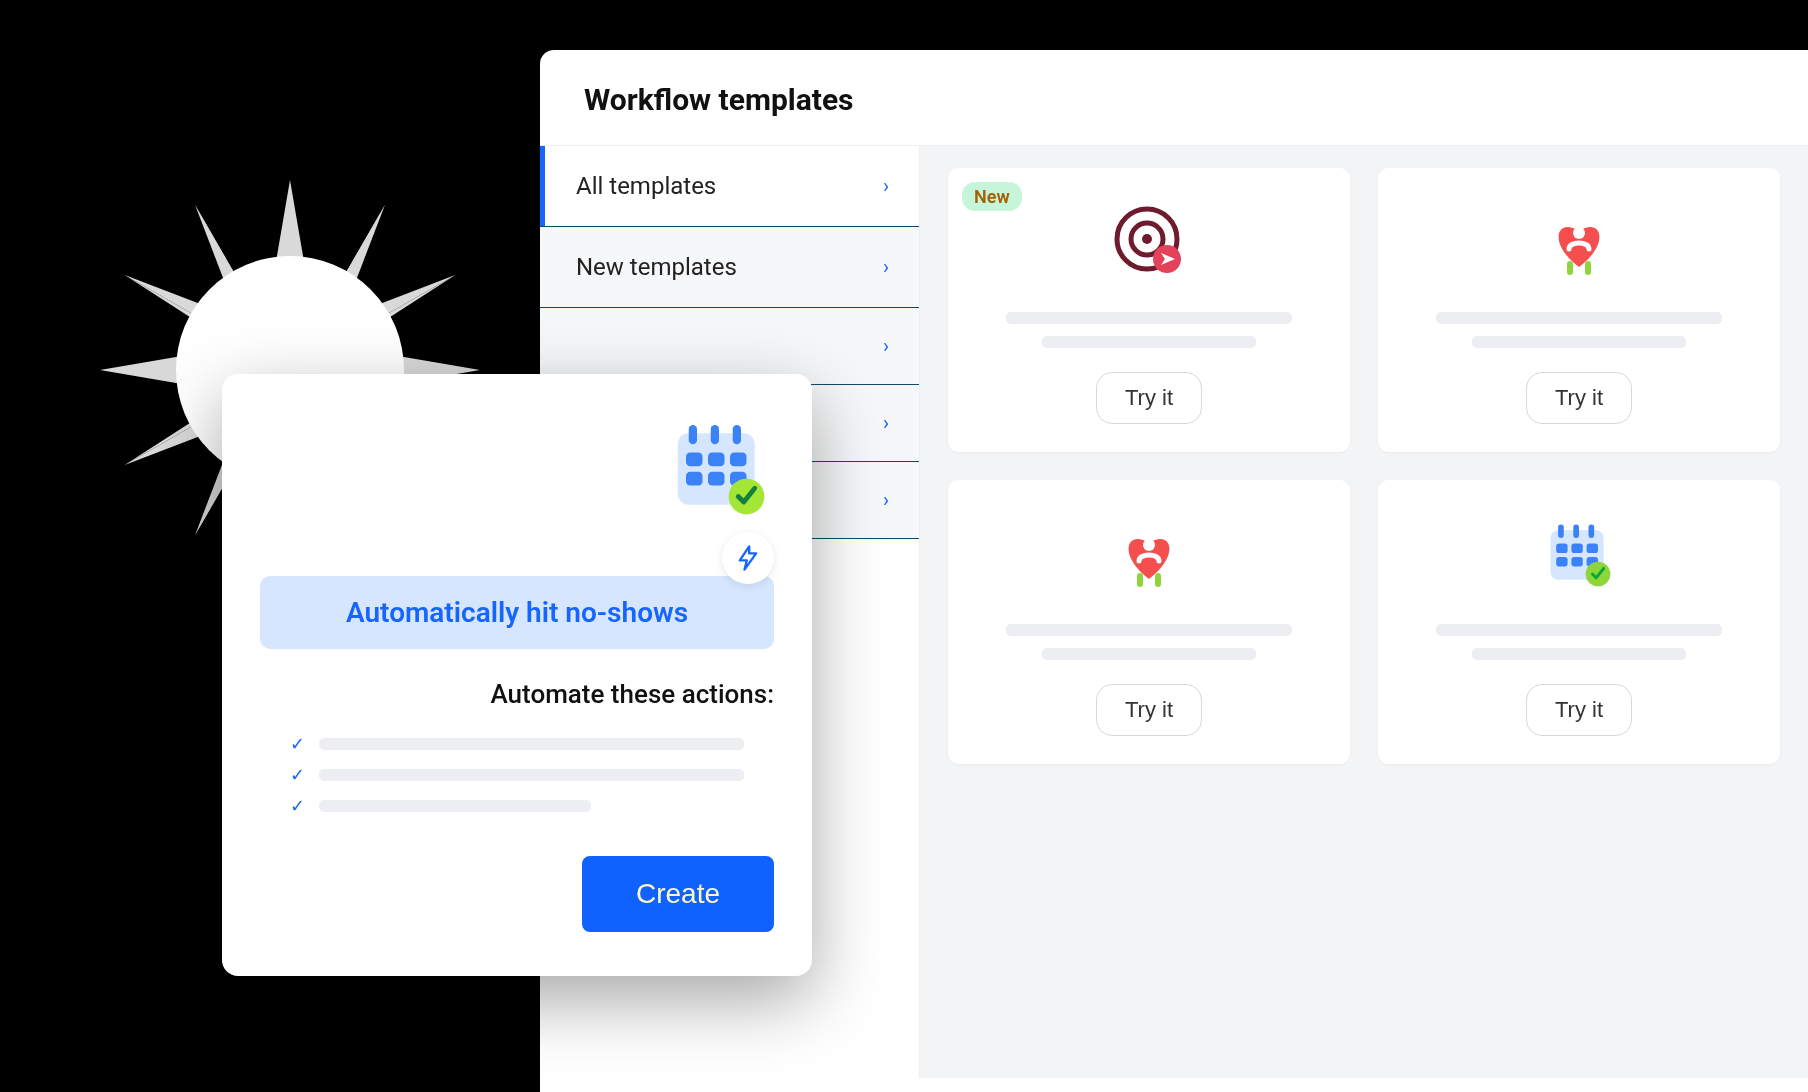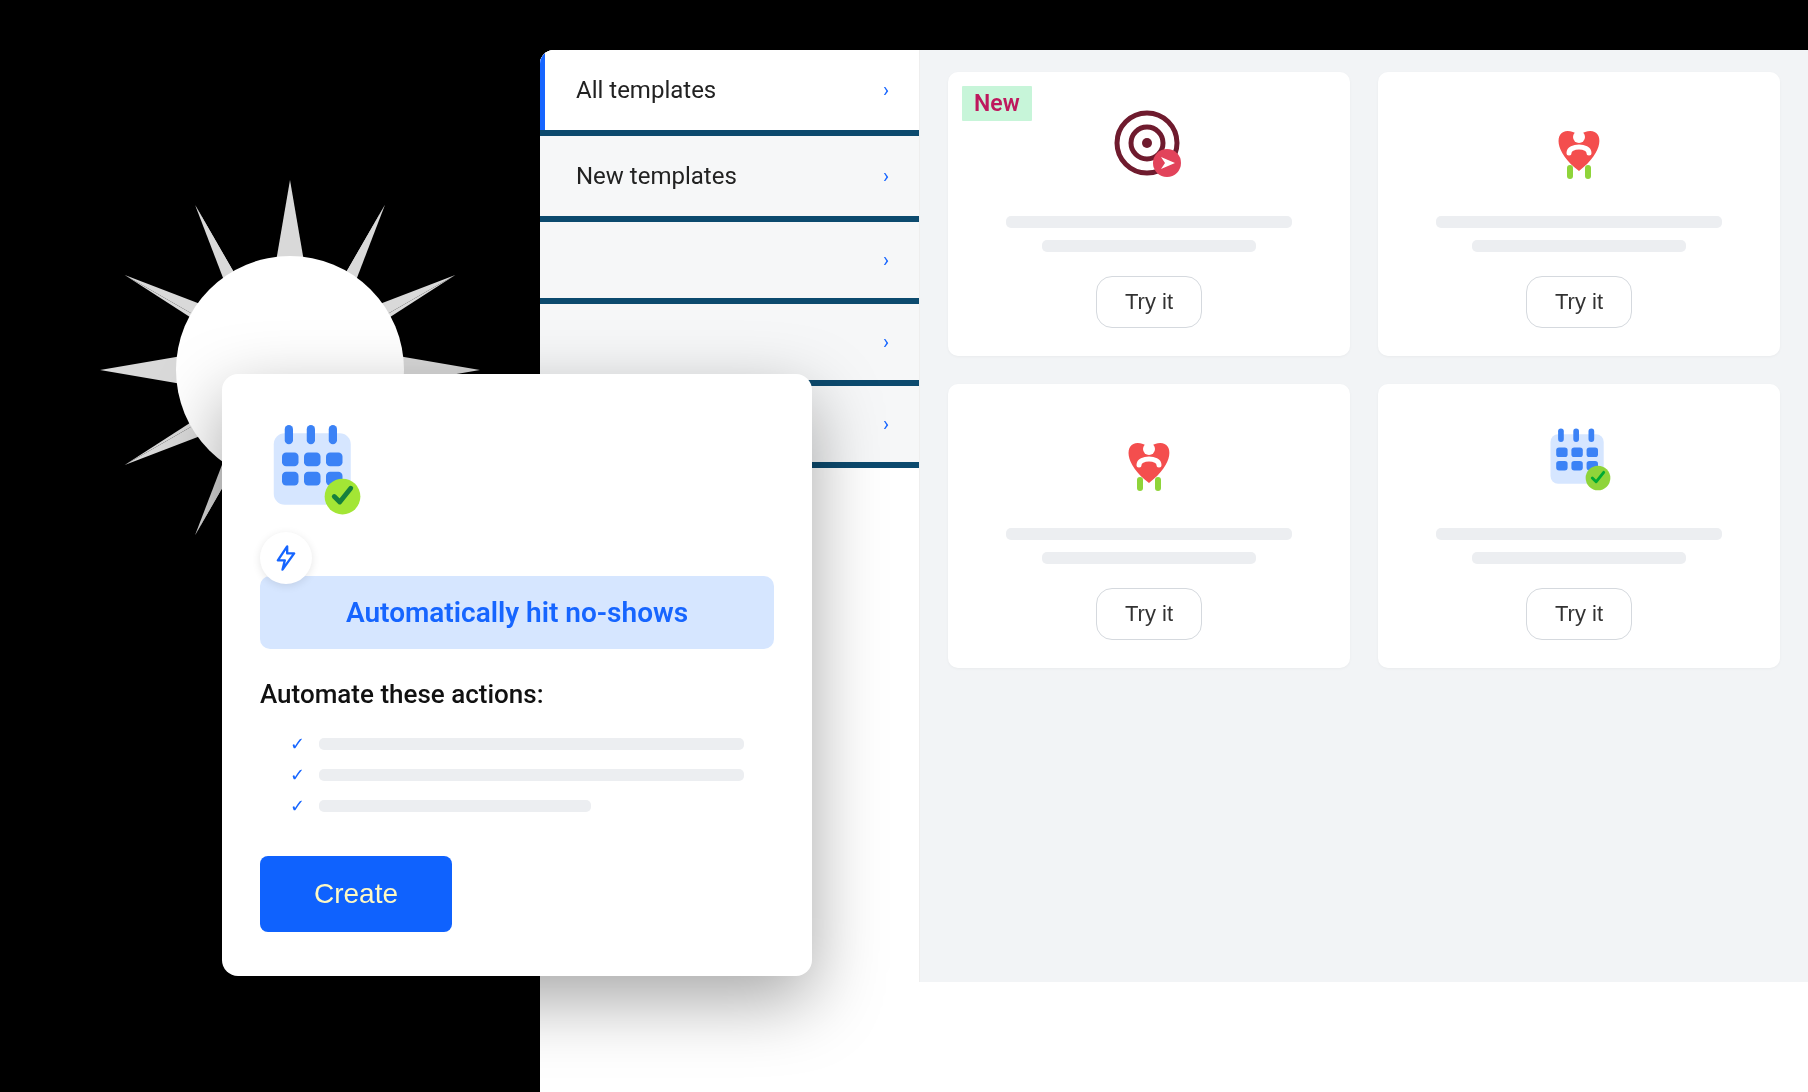--- a/index.html
+++ b/index.html
@@ -9,39 +9,39 @@
   .starburst { position: absolute; top: 180px; left: 100px; width: 380px; height: 380px; }
   .starburst svg { width: 100%; height: 100%; }
 
   
   .panel { position: absolute; top: 50px; left: 540px; right: 0; height: 1042px; background: #fff; border-radius: 14px 0 0 0; box-shadow: -20px 0 60px rgba(0,0,0,.25); overflow: hidden; }
   .panel-header { padding: 32px 44px 28px; font-size: 30px; font-weight: 700; color: #111; border-bottom: 1px solid #eee; }
   .panel-body { display: flex; height: calc(100% - 110px); }
 
   
   .sidebar { width: 380px; background: #fff; border-right: 1px solid #eee; }
-  .sidebar-item { display: flex; align-items: center; justify-content: space-between; padding: 26px 30px 26px 36px; border-bottom: 6px solid #0c4a6e; cursor: pointer; font-size: 24px; color: #222; position: relative; }
+  .sidebar-item { display: flex; align-items: center; justify-content: space-between; padding: 26px 30px 26px 36px; border-bottom: 1px solid #0c4a6e; cursor: pointer; font-size: 24px; color: #222; position: relative; }
   .sidebar-item.active { background: #fff; }
   .sidebar-item.active::before { content:""; position:absolute; left:0; top:0; bottom:0; width:5px; background:#1665ff; }
   .sidebar-item:not(.active) { background: #f6f7f8; }
   .chev { color:#1665ff; font-size:20px; }
 
   
   .grid-wrap { flex:1; background:#f2f4f6; padding: 22px 28px; overflow:auto; }
   .grid { display:grid; grid-template-columns: 1fr 1fr; gap: 28px; }
   .card { background:#fff; border-radius:10px; padding: 22px 22px 28px; position:relative; box-shadow: 0 1px 3px rgba(0,0,0,.04); display:flex; flex-direction:column; align-items:center; }
-  .badge-new { position:absolute; top:14px; left:14px; background:#c7f5d9; color:#be185d; font-weight:600; font-size:23px; border-radius:1px; padding:4px 12px; }
+  .badge-new { position:absolute; top:14px; left:14px; background:#c7f5d9; color:#a16207; font-weight:600; font-size:18px; border-radius:13px; padding:4px 12px; }
   .card-icon { width:90px; height:90px; margin: 8px 0 18px; display:flex; align-items:center; justify-content:center; }
   .skeleton { background:#eceef1; border-radius:5px; height:12px; margin:6px auto; }
   .sk1 { width: 80%; }
   .sk2 { width: 60%; }
   .card .btn-try { margin-top:18px; background:#fff; border:1px solid #d5d9de; border-radius:16px; padding:12px 28px; font-size:22px; color:#333; cursor:pointer; }
 
   
-  .popup { position:absolute; top:374px; left:222px; width:590px; background:#fff; border-radius:16px; padding:40px 38px 44px; box-shadow: 0 24px 70px rgba(0,0,0,.35); z-index:10; display:flex; flex-direction:column; align-items:flex-start; }
+  .popup { position:absolute; top:374px; left:222px; width:590px; background:#fff; border-radius:16px; padding:40px 38px 44px; box-shadow: 0 24px 70px rgba(0,0,0,.35); z-index:10; display:flex; flex-direction:column; align-items:flex-end; }
   .popup .cal-icon { width:110px; height:110px; margin-bottom:8px; }
   .popup .bolt-badge { width:52px; height:52px; background:#fff; border-radius:50%; display:flex; align-items:center; justify-content:center; box-shadow:0 2px 8px rgba(0,0,0,.1); margin-bottom:-8px; position:relative; z-index:2; }
   .popup .title-pill { background:#d6e6ff; color:#1665ff; font-weight:600; font-size:28px; border-radius:10px; padding:20px 30px; text-align:center; width:100%; }
   .popup .subtitle { margin-top:30px; font-size:26px; color:#111; font-weight:500; text-align:center; }
   .popup .checks { margin-top:14px; width:100%; padding: 0 30px; }
   .popup .check-row { display:flex; align-items:center; gap:14px; margin:10px 0; }
   .popup .check-row .tick { color:#1665ff; font-size:18px; }
   .popup .check-row .sk { flex:1; height:12px; background:#eceef1; border-radius:5px; }
   .popup .check-row:nth-child(3) .sk { width:60%; flex:none; }
   .popup .create-btn { margin-top:30px; background:#0f62fe; color:#fef9c3; border:none; border-radius:8px; padding:22px 54px; font-size:28px; font-weight:500; cursor:pointer; }
@@ -78,20 +78,21 @@
       <polygon points="13,50 72,88 100,100"></polygon>
         <polygon points="13,50 60,68 100,100"></polygon>
       <polygon points="50,13 82,72 100,100"></polygon>
         <polygon points="50,13 68,60 100,100"></polygon>
     </g>
     <circle cx="100" cy="100" r="60" fill="#fff"></circle>
   </svg>
 </div>
 
 <div class="panel">
+  <div class="panel-header">Workflow templates</div>
   <div class="panel-body">
 
     <div class="sidebar">
       <div class="sidebar-item active">
         <span>All templates</span>
         <span class="chev">›</span>
       </div>
       <div class="sidebar-item">
         <span>New templates</span>
         <span class="chev">›</span>

